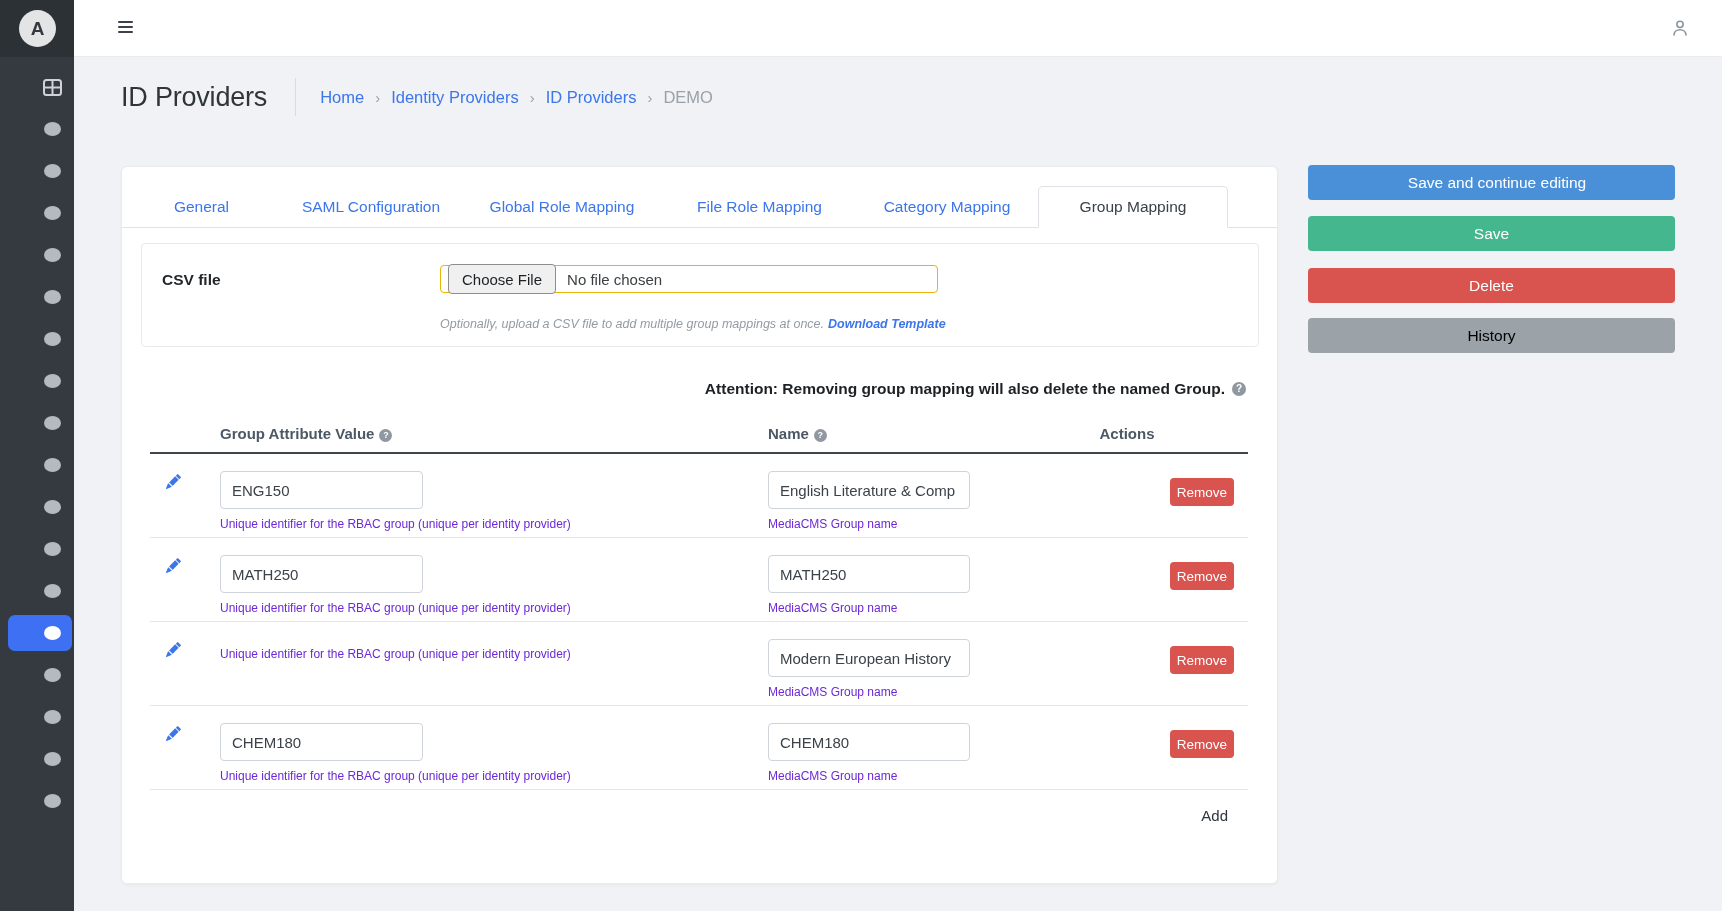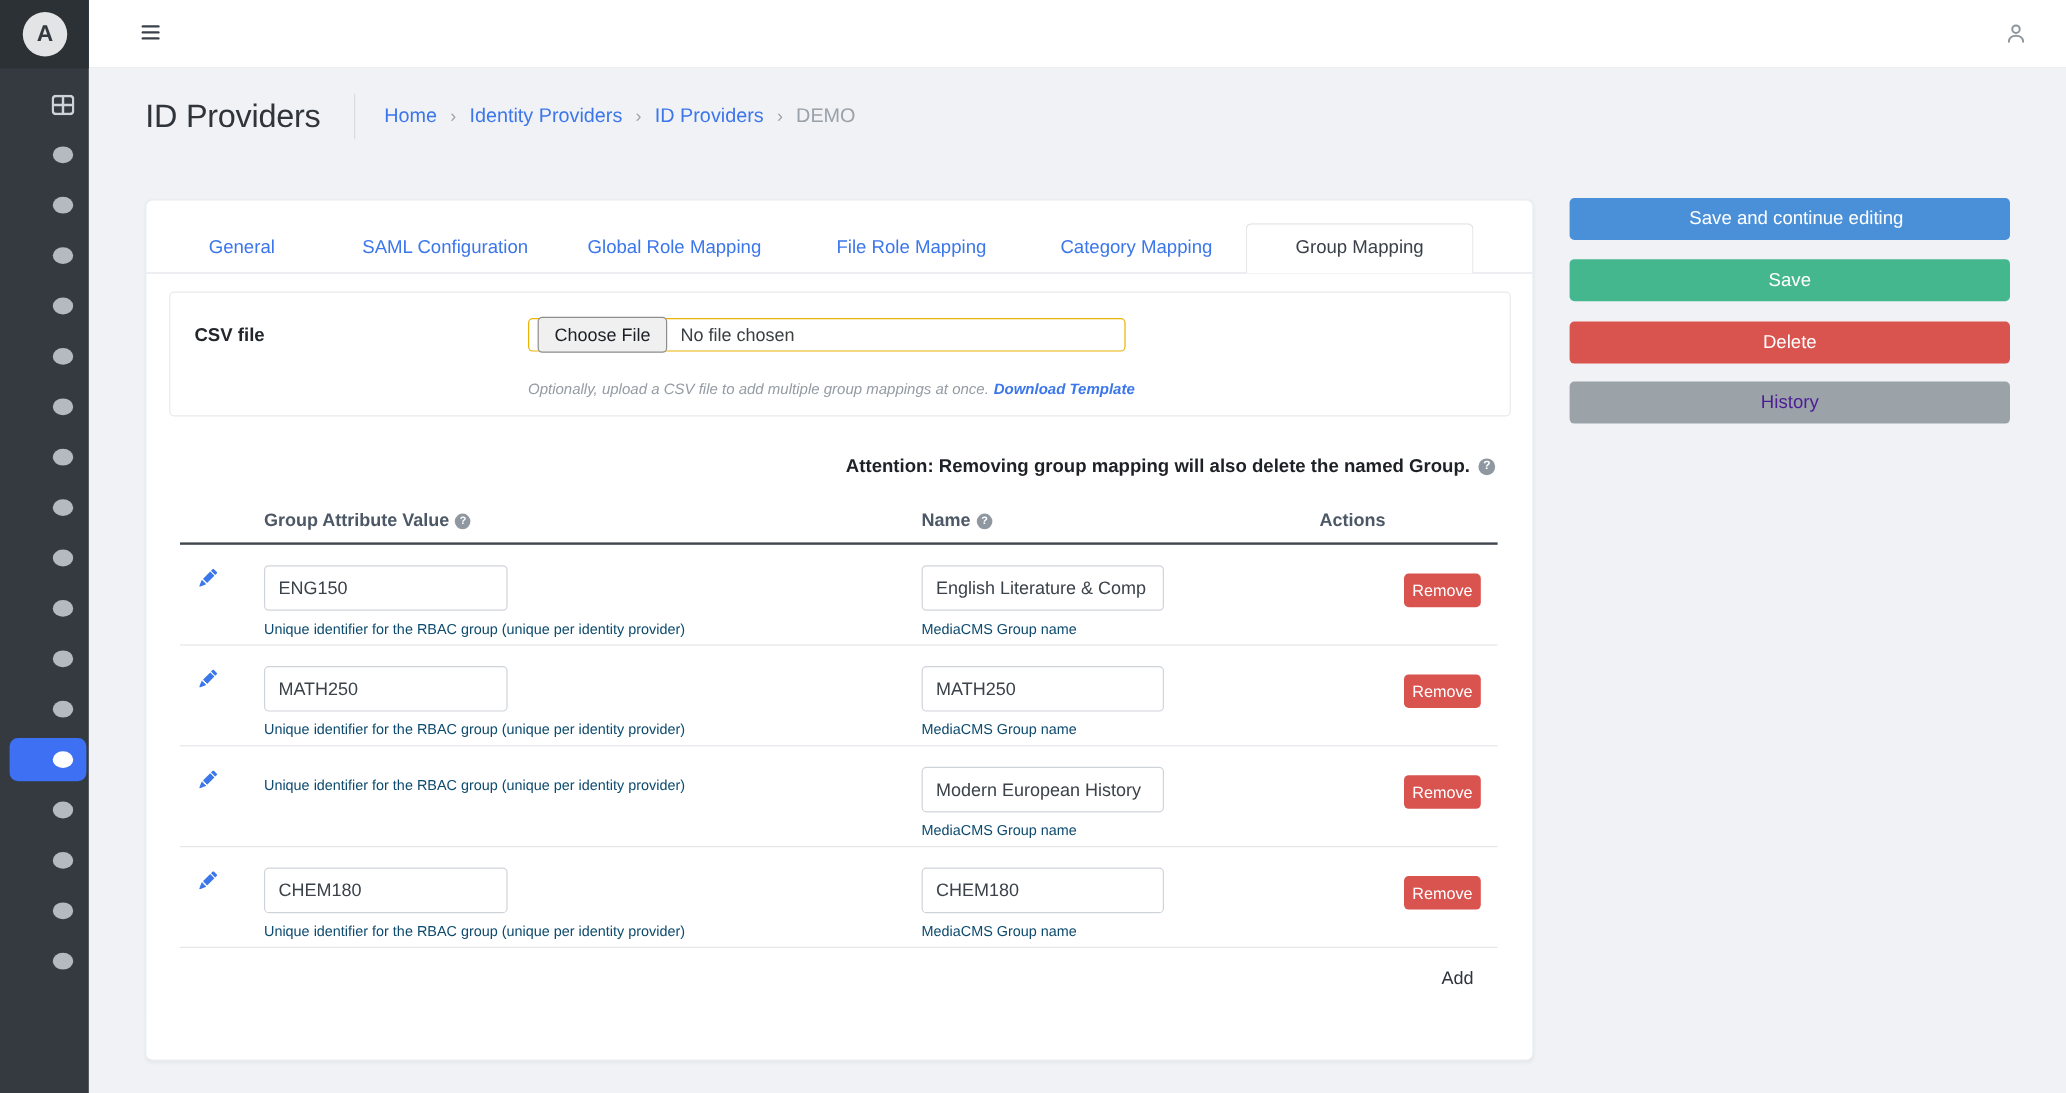--- a/index.html
+++ b/index.html
@@ -71,34 +71,34 @@
   .table-area{position:absolute;left:28px;top:250px;width:1098px;}
   .grid-cols{display:grid;grid-template-columns:70px 548px 294px 186px;}
   .thead{padding:8px 0 10px;border-bottom:2px solid #3f464d;}
   .th{font-size:15px;font-weight:700;color:#4c5866;}
   .th-actions{text-align:center;padding-right:56px;}
   .trow{border-bottom:1px solid #e4e7ea;min-height:84px;box-sizing:border-box;padding-top:17px;}
   .pencil-cell{padding-left:16px;padding-top:3px;}
   .map-input{width:203px;height:38px;border:1px solid #cfd4da;border-radius:4px;padding:0 11px;font-size:15px;
     color:#3b4249;font-family:inherit;box-sizing:border-box;background:#fff;}
   .map-input.name{width:202px;}
-  .cell-helper{margin-top:8px;font-size:12px;color:#0c4a6e;}
+  .cell-helper{margin-top:8px;font-size:12px;color:#6d28d9;}
   .actions-cell{display:flex;justify-content:flex-end;padding-right:14px;align-items:flex-start;}
   .remove-btn{margin-top:7px;width:64px;height:28px;background:#d9534f;color:#fff;border:none;border-radius:4px;
     font-size:13.5px;font-family:inherit;cursor:pointer;}
   .add-row{text-align:right;padding:17px 20px 0 0;}
   .add-link{font-size:15px;font-weight:500;color:#2f353a;cursor:pointer;}
 
   
   .actions-panel{position:absolute;left:1308px;top:165px;width:367px;display:flex;flex-direction:column;}
   .panel-btn{height:35px;border:none;border-radius:4px;color:#ffffff;font-size:15.5px;font-family:inherit;cursor:pointer;}
   .btn-blue{background:#4a90d9;margin-bottom:16px;padding-left:17px;}
   .btn-green{background:#45b78f;margin-bottom:17px;}
   .btn-red{background:#d9534f;margin-bottom:15px;}
-  .btn-gray{background:#9ba3a9;color:#4c1d95;}
+  .btn-gray{background:#9ba3a9;color:#000000;}
 </style>
 </head>
 <body>
 
 <div class="screen">
 
   <aside class="sidebar">
     <div class="sidebar-logo-area">
       <div class="logo-circle">
         <span>A</span>

